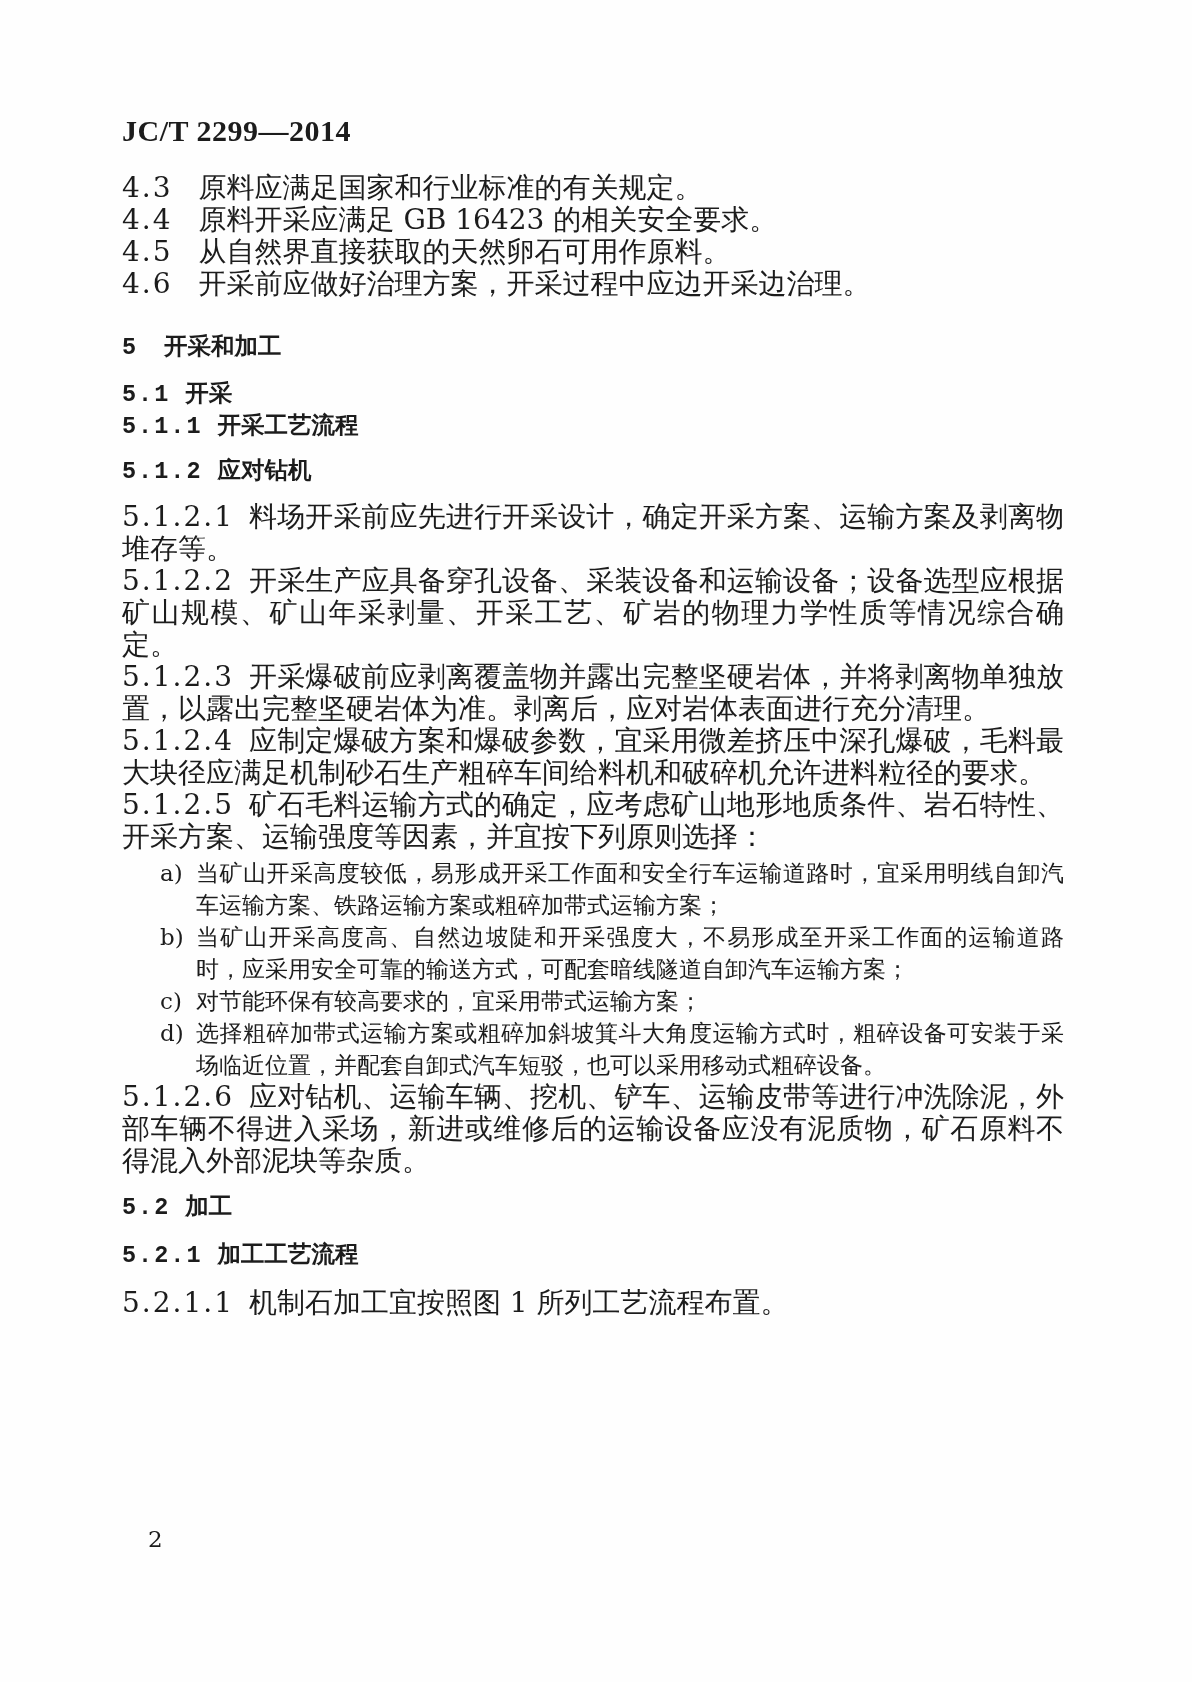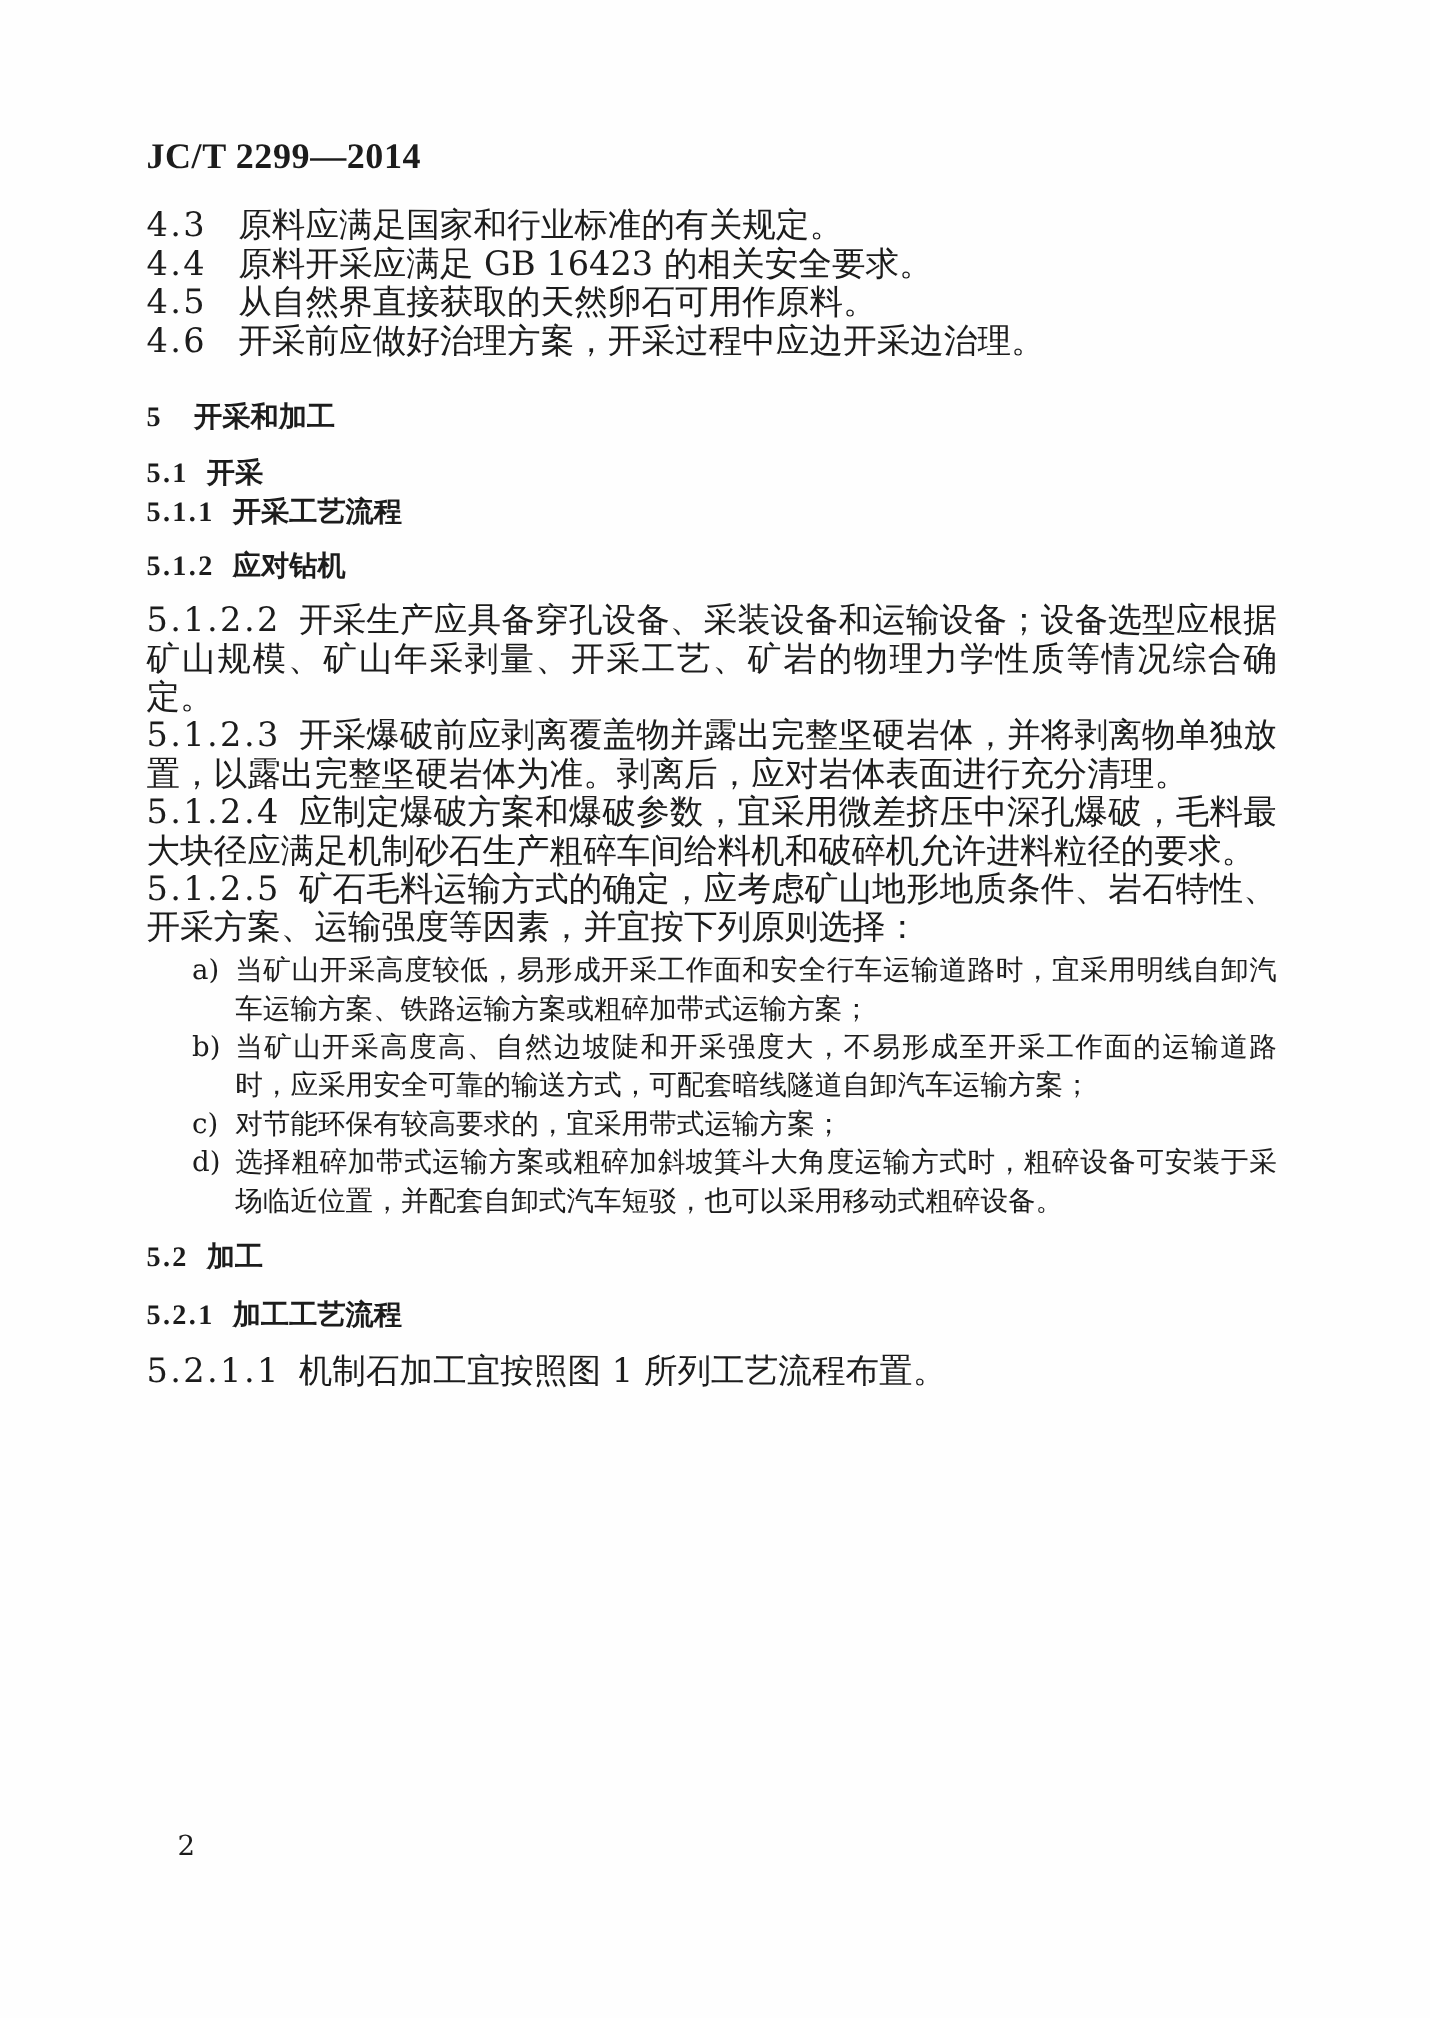--- a/index.html
+++ b/index.html
@@ -40,21 +40,21 @@
     text-align: justify;
     text-align-last: left;
   }
   .num {
     letter-spacing: 2px;
     white-space: nowrap;
   }
   .gap-wide { margin-right: 26px; }
   .gap-mid  { margin-right: 15px; }
   .h {
-    font-family: Liberation Serif, serif;
+    font-family: Liberation Mono, monospace;
     font-weight: bold;
     font-size: 23.5px;
     line-height: 32px;
   }
   .h .num { letter-spacing: 2px; }
   .block-4 { margin-top: 26px; }
   .h-5     { margin-top: 32px; }
   .h-5-1   { margin-top: 15px; }
   .h-5-1-1 { }
   .para-indent {
@@ -108,20 +108,21 @@
     <div class="h h-5"><span class="num gap-wide">5</span><span>开采和加工</span></div>
 
     <div class="h h-5-1"><span class="num gap-mid">5.1</span><span>开采</span></div>
 
     <div class="h h-5-1-1"><span class="num gap-mid">5.1.1</span><span>开采工艺流程</span></div>
 
 
     <div class="h h-5-1-2"><span class="num gap-mid">5.1.2</span><span>应对钻机</span></div>
 
     <div class="block-512">
+      <p class="body-text"><span class="num gap-mid">5.1.2.1</span><span>料场开采前应先进行开采设计，确定开采方案、运输方案及剥离物堆存等。</span></p>
       <p class="body-text"><span class="num gap-mid">5.1.2.2</span><span>开采生产应具备穿孔设备、采装设备和运输设备；设备选型应根据矿山规模、矿山年采剥量、开采工艺、矿岩的物理力学性质等情况综合确定。</span></p>
       <p class="body-text"><span class="num gap-mid">5.1.2.3</span><span>开采爆破前应剥离覆盖物并露出完整坚硬岩体，并将剥离物单独放置，以露出完整坚硬岩体为准。剥离后，应对岩体表面进行充分清理。</span></p>
       <p class="body-text"><span class="num gap-mid">5.1.2.4</span><span>应制定爆破方案和爆破参数，宜采用微差挤压中深孔爆破，毛料最大块径应满足机制砂石生产粗碎车间给料机和破碎机允许进料粒径的要求。</span></p>
       <p class="body-text"><span class="num gap-mid">5.1.2.5</span><span>矿石毛料运输方式的确定，应考虑矿山地形地质条件、岩石特性、开采方案、运输强度等因素，并宜按下列原则选择：</span></p>
     </div>
 
     <div class="list">
       <div class="list-item">
           <span class="marker">a)</span>
           <span class="li-text">当矿山开采高度较低，易形成开采工作面和安全行车运输道路时，宜采用明线自卸汽车运输方案、铁路运输方案或粗碎加带式运输方案；</span>
@@ -133,20 +134,21 @@
       <div class="list-item">
           <span class="marker">c)</span>
           <span class="li-text">对节能环保有较高要求的，宜采用带式运输方案；</span>
         </div>
       <div class="list-item">
           <span class="marker">d)</span>
           <span class="li-text">选择粗碎加带式运输方案或粗碎加斜坡箕斗大角度运输方式时，粗碎设备可安装于采场临近位置，并配套自卸式汽车短驳，也可以采用移动式粗碎设备。</span>
         </div>
     </div>
 
+    <p class="body-text"><span class="num gap-mid">5.1.2.6</span><span>应对钻机、运输车辆、挖机、铲车、运输皮带等进行冲洗除泥，外部车辆不得进入采场，新进或维修后的运输设备应没有泥质物，矿石原料不得混入外部泥块等杂质。</span></p>
 
     <div class="h h-5-2"><span class="num gap-mid">5.2</span><span>加工</span></div>
 
     <div class="h h-5-2-1"><span class="num gap-mid">5.2.1</span><span>加工工艺流程</span></div>
 
     <p class="body-text item-5211"><span class="num gap-mid">5.2.1.1</span><span>机制石加工宜按照图 1 所列工艺流程布置。</span></p>
 
   </div>
 
   <div class="page-number">2</div>

